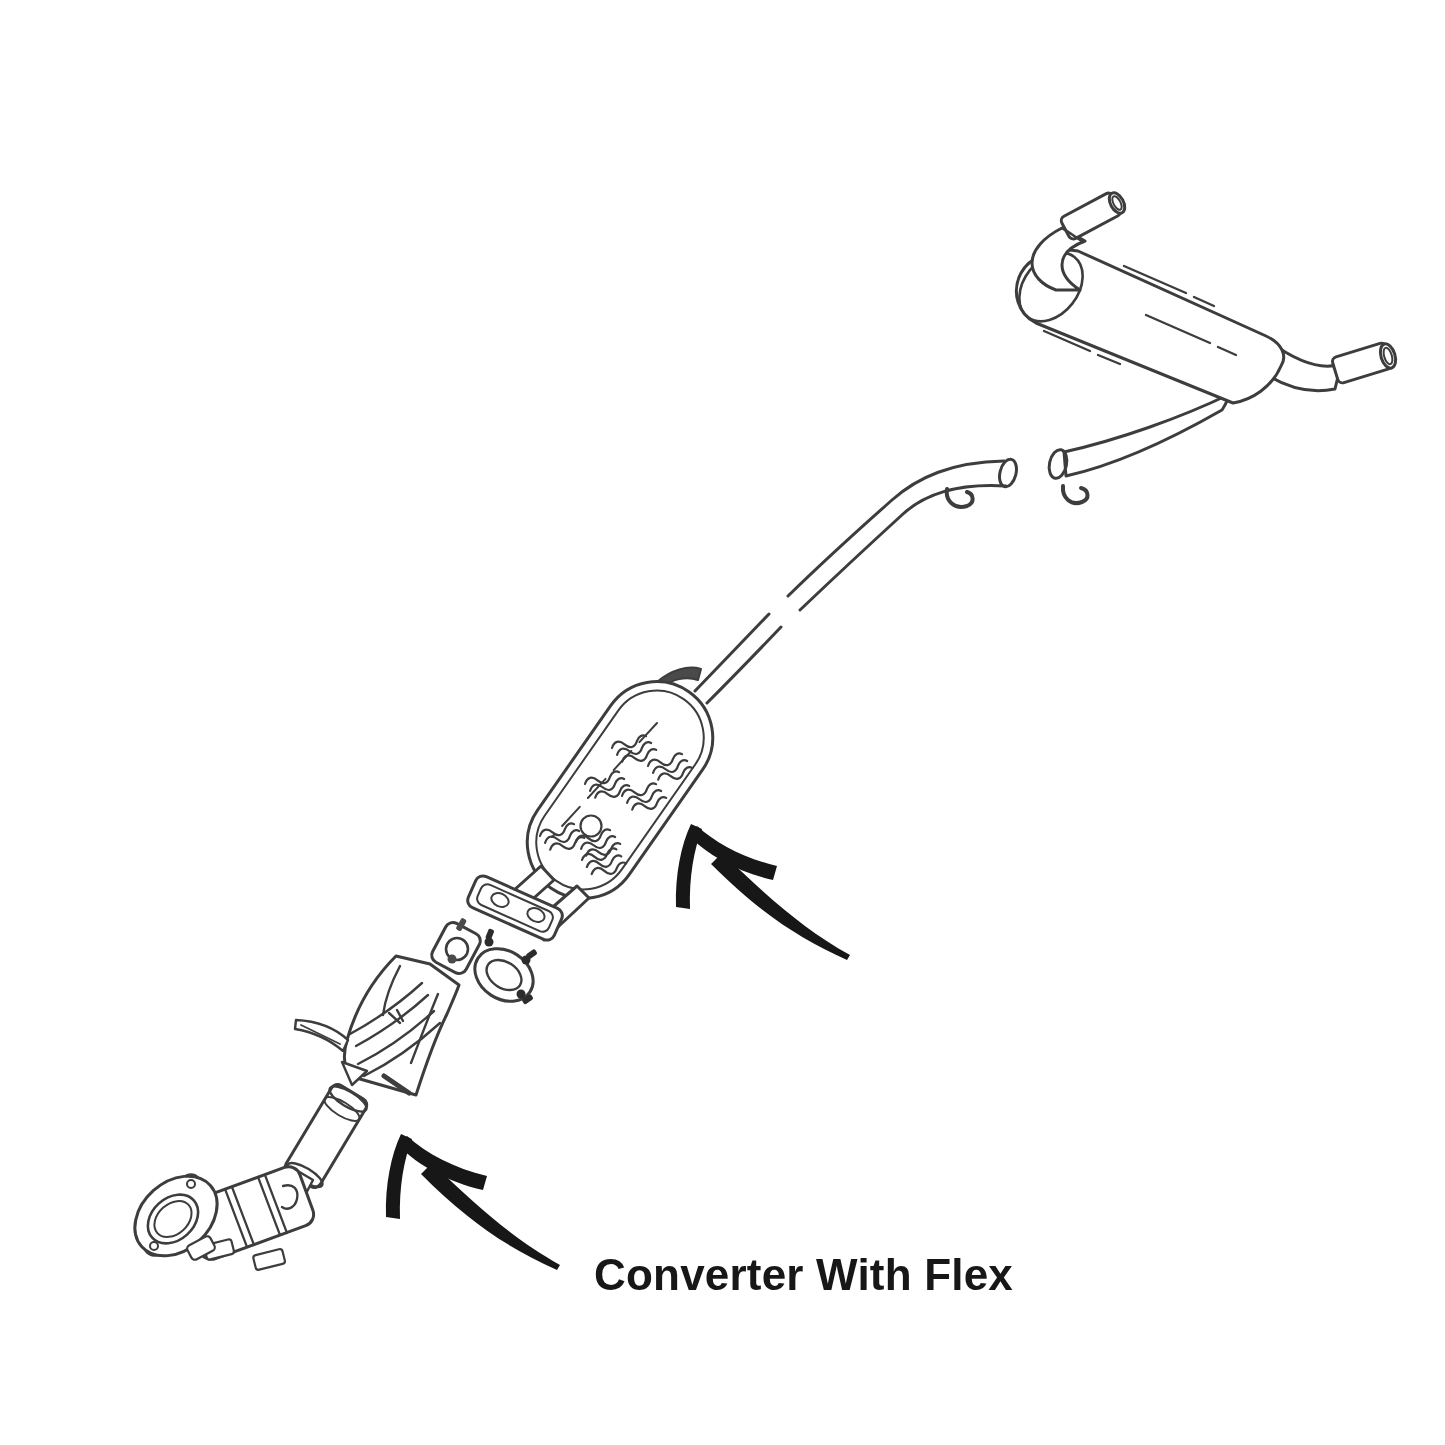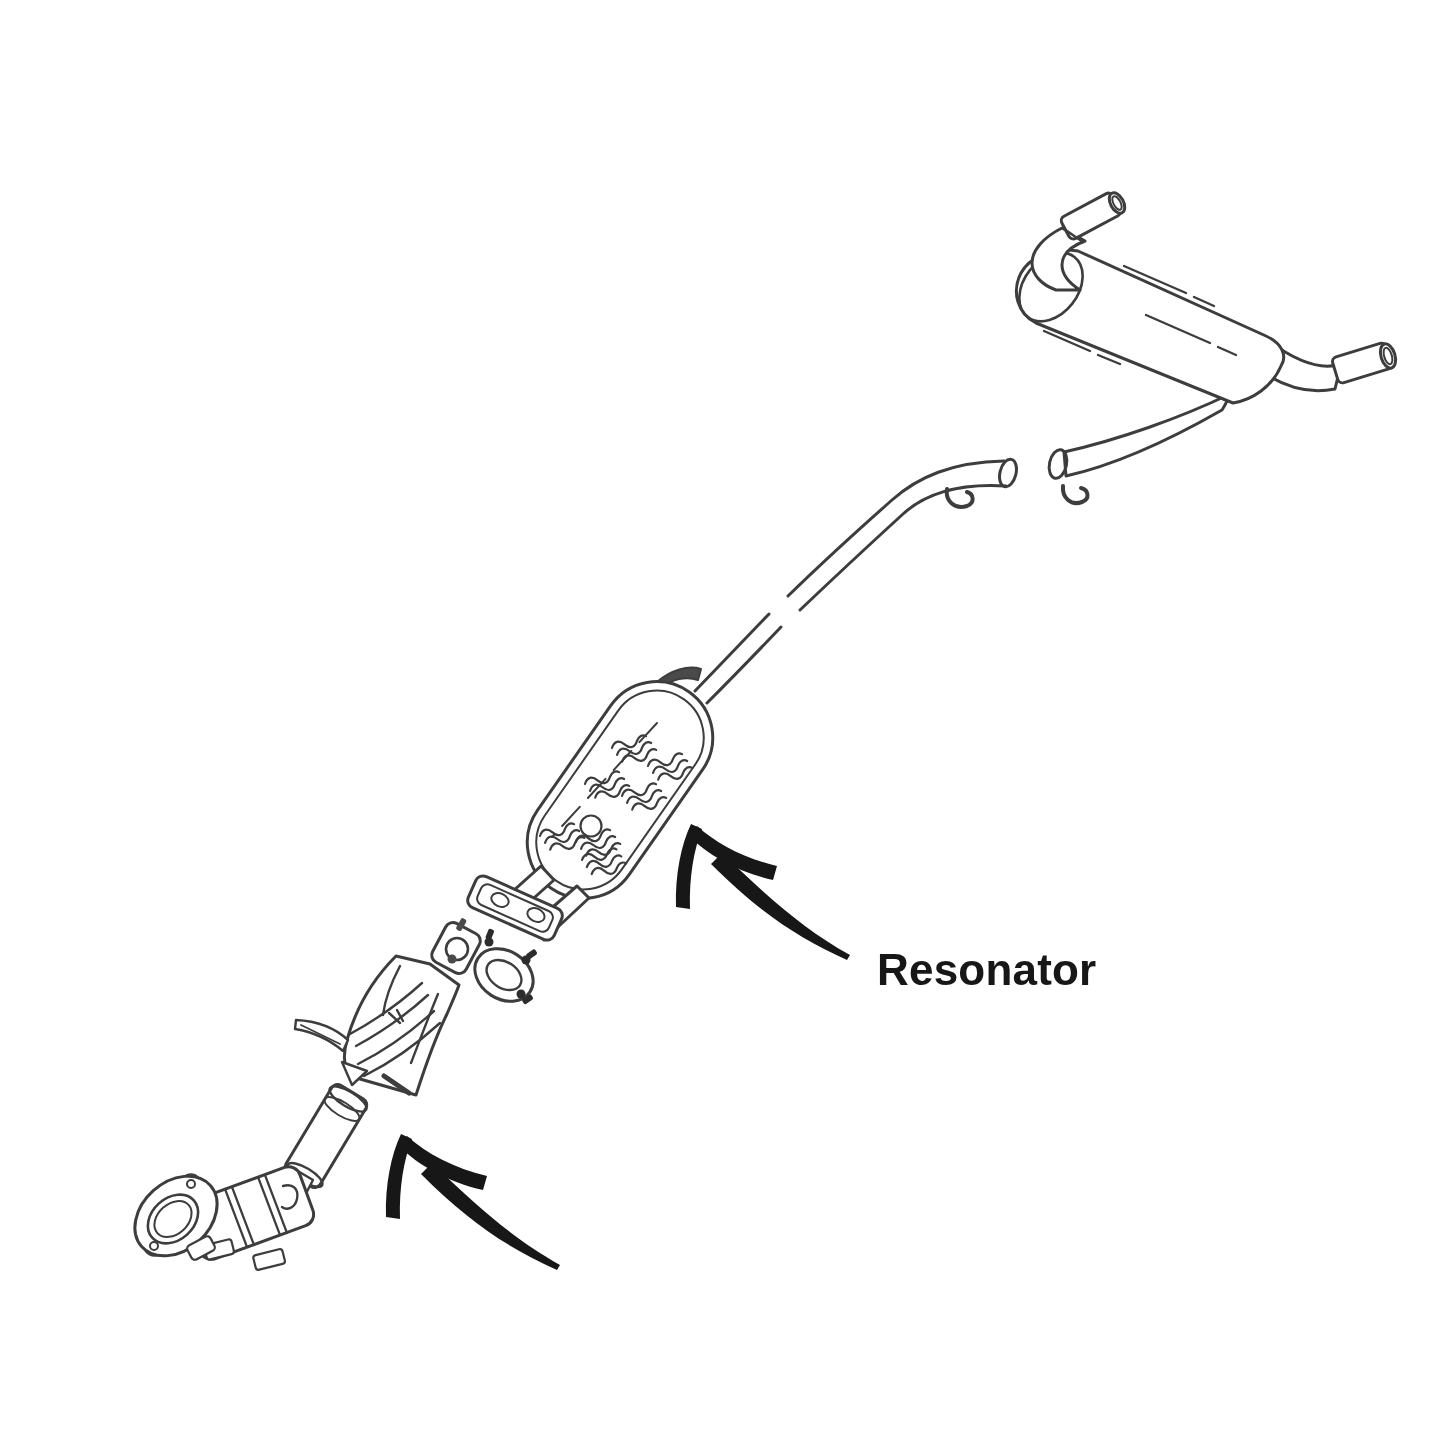--- a/index.html
+++ b/index.html
@@ -177,15 +177,15 @@
       </g>
     </g>
   </g>
 
   <g fill="#171717" stroke="none">
     <use href="#brush-arrow" transform="translate(700,833)"></use>
     <use href="#brush-arrow" transform="translate(410,1143)"></use>
   </g>
 </svg>
 
-<div class="part-label lbl-resonator">Resonator</div>
+<div class="part-label lbl-converter">Converter With Flex</div>
 
 </div>
 
 </body></html>

